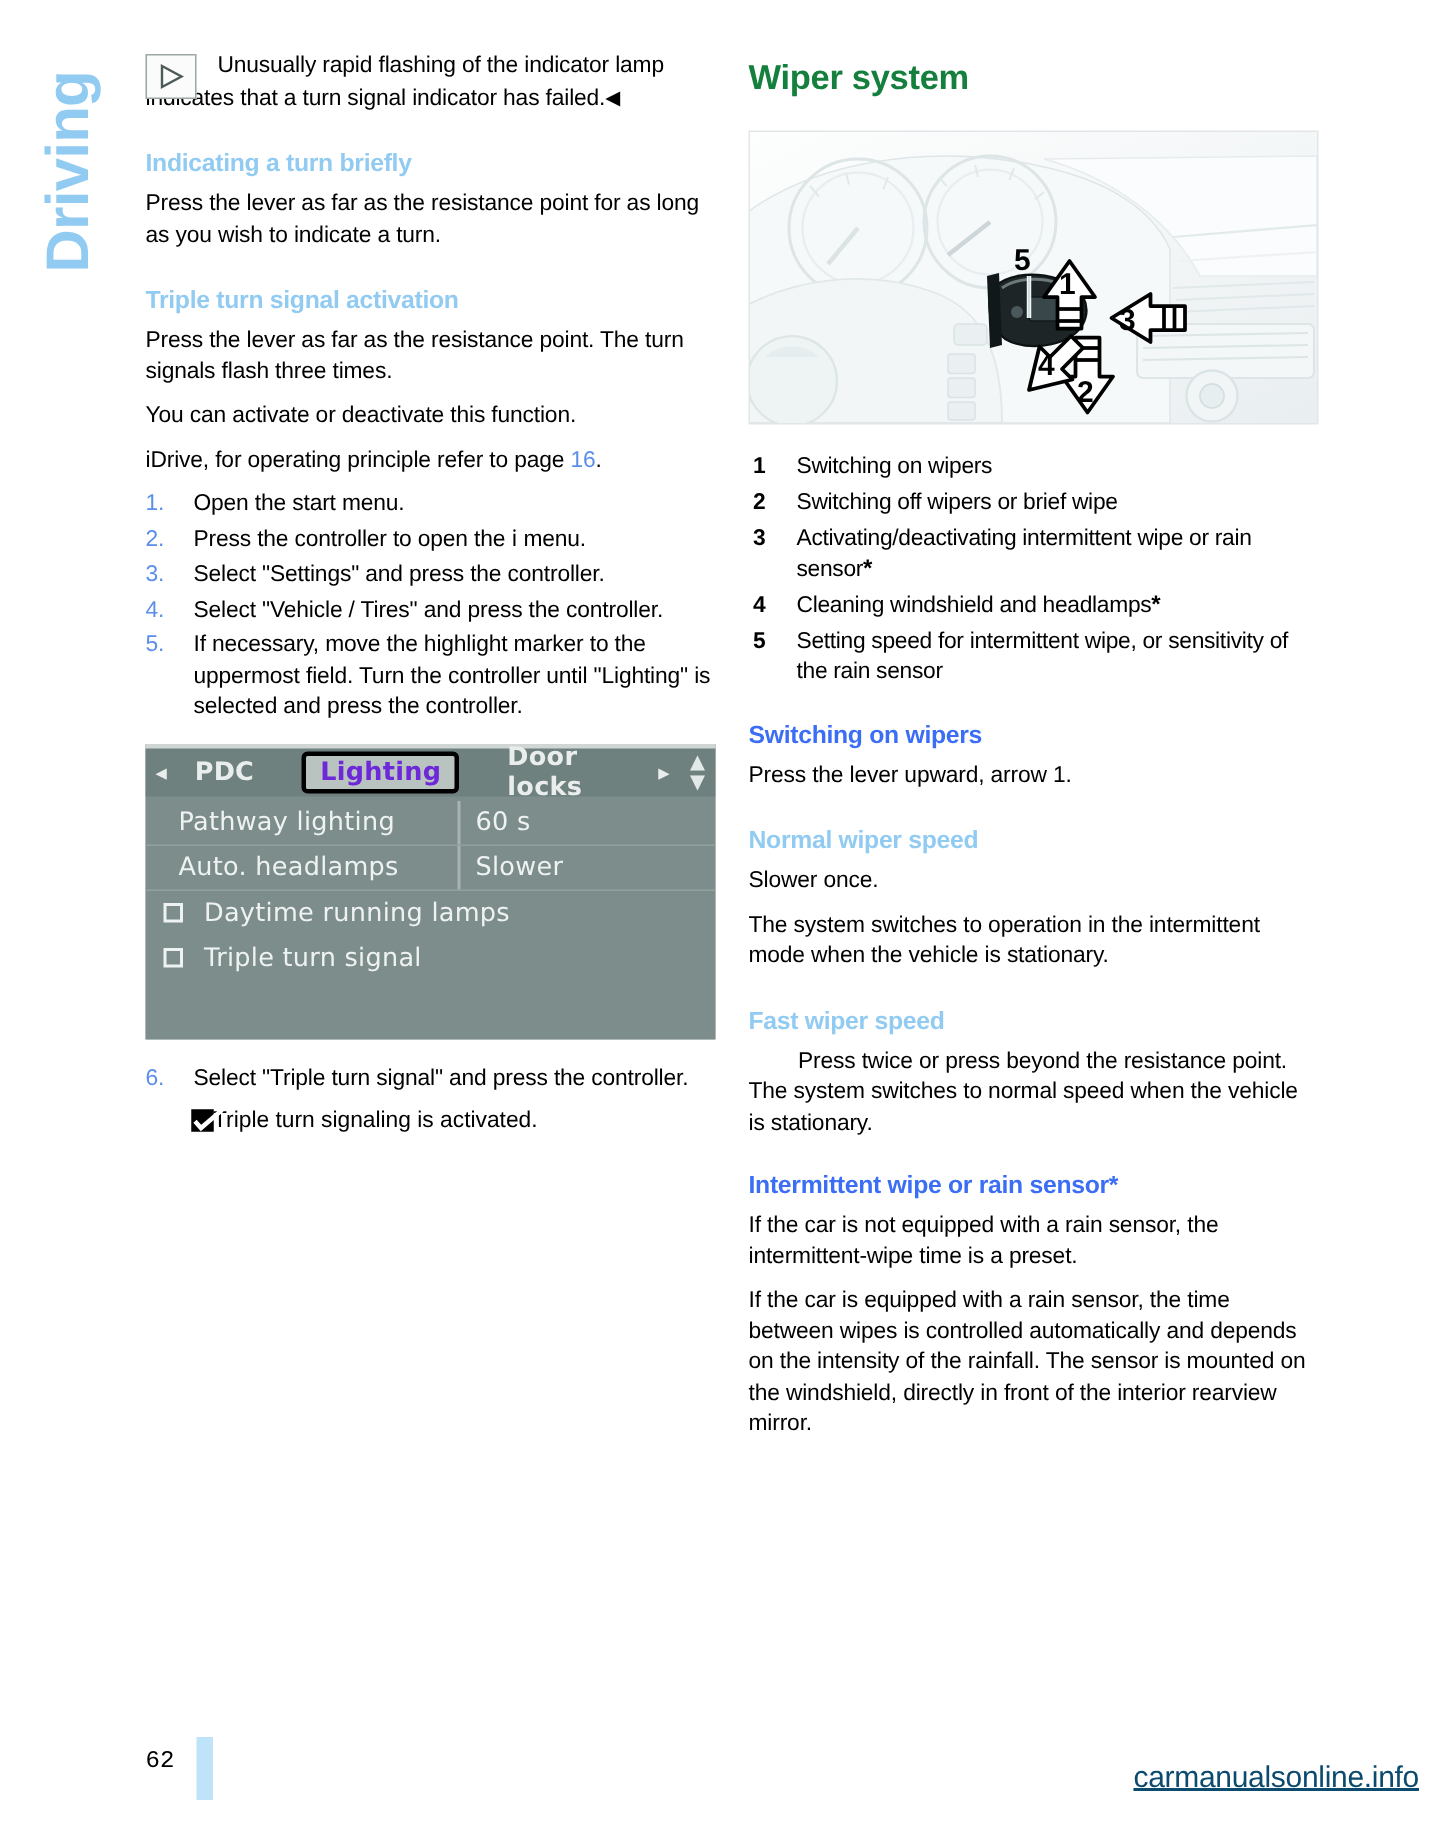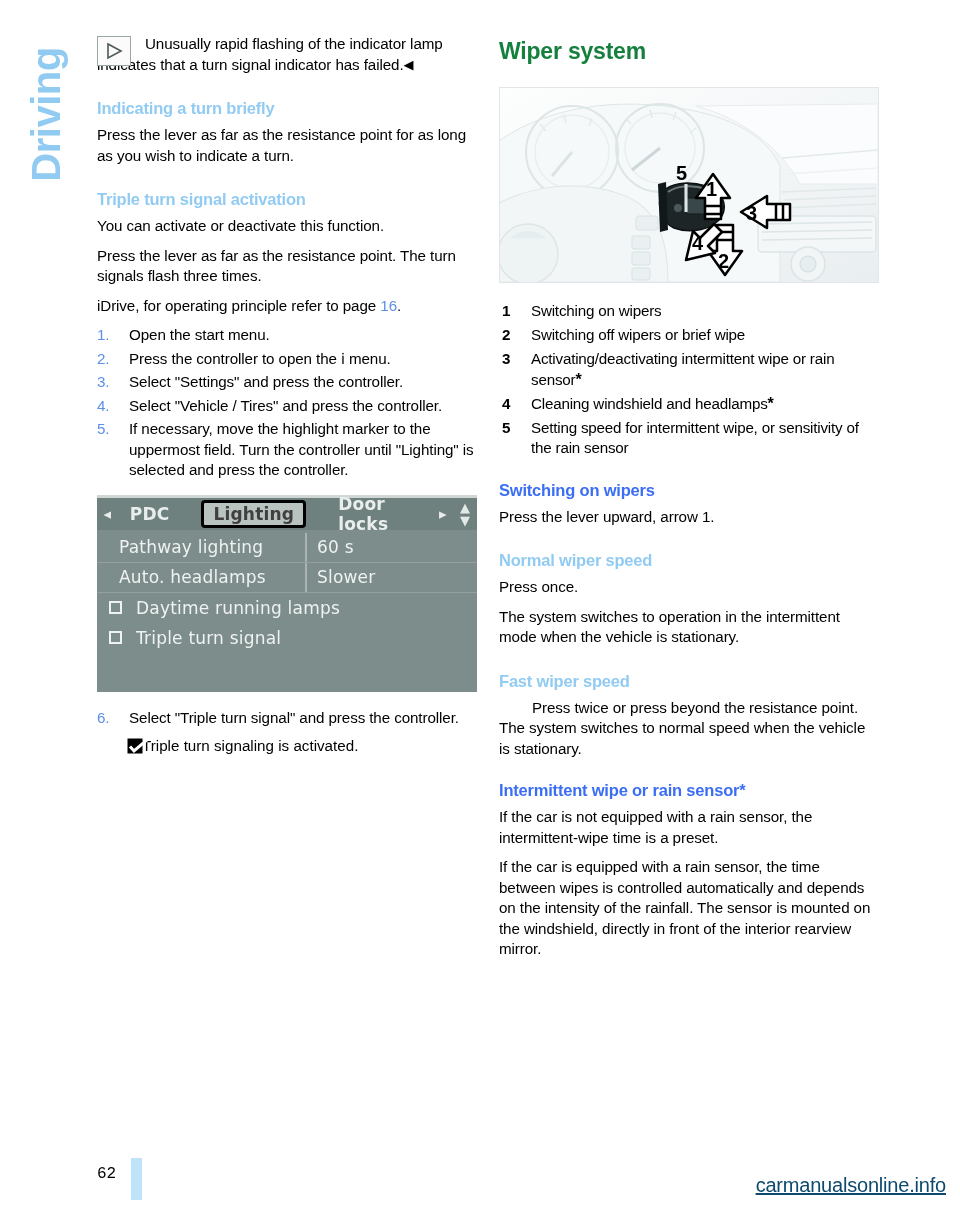--- a/index.html
+++ b/index.html
@@ -150,21 +150,21 @@
     display:flex; align-items:center;
   }
   .tab-arrow {
     width: 26px; text-align:center; color:#e9eeec; font-size: 15px;
   }
   .tab-item {
     color:#e9eeec; font-size: 17px; font-weight: bold;
     padding: 0 12px; letter-spacing: 0.2px;
   }
   .tab-item.sel {
-    background: #b9c3c0; color:#404040;
+    background: #b9c3c0; color:#6d28d9;
     border: 3px solid #000; border-radius: 4px;
     padding: 1px 9px; margin: 0 20px;
   }
   .tab-spacer { flex: 1; }
   .tab-updown {
     width: 30px; text-align:center; color:#e3e9e7; font-size: 13px;
     line-height: 1;
   }
   .idrive-rows { position:absolute; left:0; top:38px; width:100%; }
   .irow {
@@ -228,22 +228,22 @@
           <polygon points="4,2 17,9 4,16" fill="none" stroke="#4c5a58" stroke-width="1.6"></polygon>
         </svg>
       </div>
       <div class="note-text"><span>Unusually rapid flashing of the indicator lamp indicates that a turn signal indicator has failed.</span><span class="endmark">◀</span></div>
     </div>
 
     <h3 class="h3">Indicating a turn briefly</h3>
     <p class="body">Press the lever as far as the resistance point for as long as you wish to indicate a turn.</p>
 
     <h3 class="h3">Triple turn signal activation</h3>
+    <p class="body">Press the lever as far as the resistance point. The turn signals flash three times.</p>
     <p class="body">You can activate or deactivate this function.</p>
-    <p class="body">Press the lever as far as the resistance point. The turn signals flash three times.</p>
     <p class="body"><span>iDrive, for operating principle refer to page </span><span class="pagelink">16</span><span>.</span></p>
 
     <ol class="steps">
       <li><span class="num">1.</span><span>Open the start menu.</span></li>
       <li><span class="num">2.</span><span>Press the controller to open the ℹ menu.</span></li>
       <li><span class="num">3.</span><span>Select "Settings" and press the controller.</span></li>
       <li><span class="num">4.</span><span>Select "Vehicle / Tires" and press the controller.</span></li>
       <li><span class="num">5.</span><span>If necessary, move the highlight marker to the uppermost field. Turn the controller until "Lighting" is selected and press the controller.</span></li>
     </ol>
 
@@ -413,21 +413,21 @@
       <li><span class="num">2</span><span>Switching off wipers or brief wipe</span></li>
       <li><span class="num">3</span><span>Activating/deactivating intermittent wipe or rain sensor</span><span class="ast">*</span></li>
       <li><span class="num">4</span><span>Cleaning windshield and headlamps</span><span class="ast">*</span></li>
       <li><span class="num">5</span><span>Setting speed for intermittent wipe, or sensitivity of the rain sensor</span></li>
     </ul>
 
     <h2 class="h2">Switching on wipers</h2>
     <p class="body">Press the lever upward, arrow 1.</p>
 
     <h3 class="h3">Normal wiper speed</h3>
-    <p class="body">Press once.</p>
+    <p class="body">Slower once.</p>
     <p class="body">The system switches to operation in the intermittent mode when the vehicle is stationary.</p>
 
     <h3 class="h3">Fast wiper speed</h3>
     <p class="body tight">Press twice or press beyond the resistance point.</p>
     <p class="body">The system switches to normal speed when the vehicle is stationary.</p>
 
     <h2 class="h2">Intermittent wipe or rain sensor*</h2>
     <p class="body">If the car is not equipped with a rain sensor, the intermittent-wipe time is a preset.</p>
     <p class="body">If the car is equipped with a rain sensor, the time between wipes is controlled automatically and depends on the intensity of the rainfall. The sensor is mounted on the windshield, directly in front of the interior rearview mirror.</p>
 

